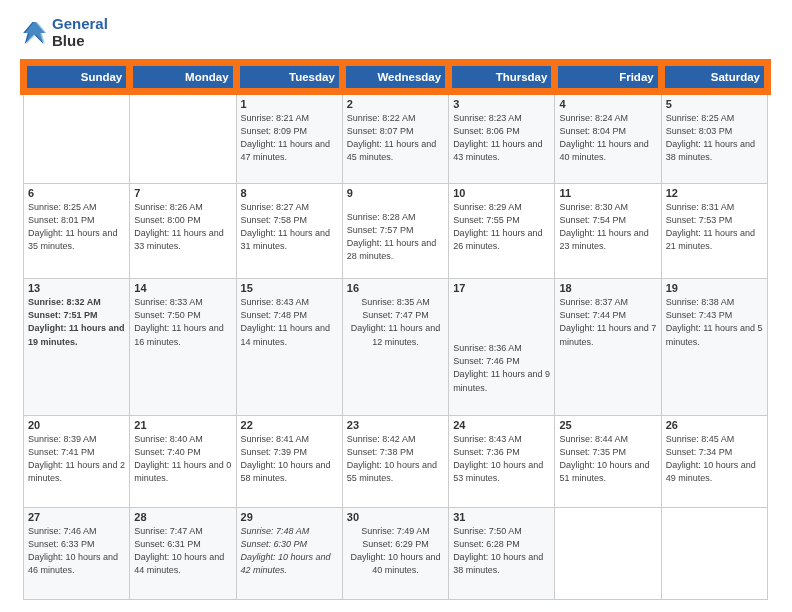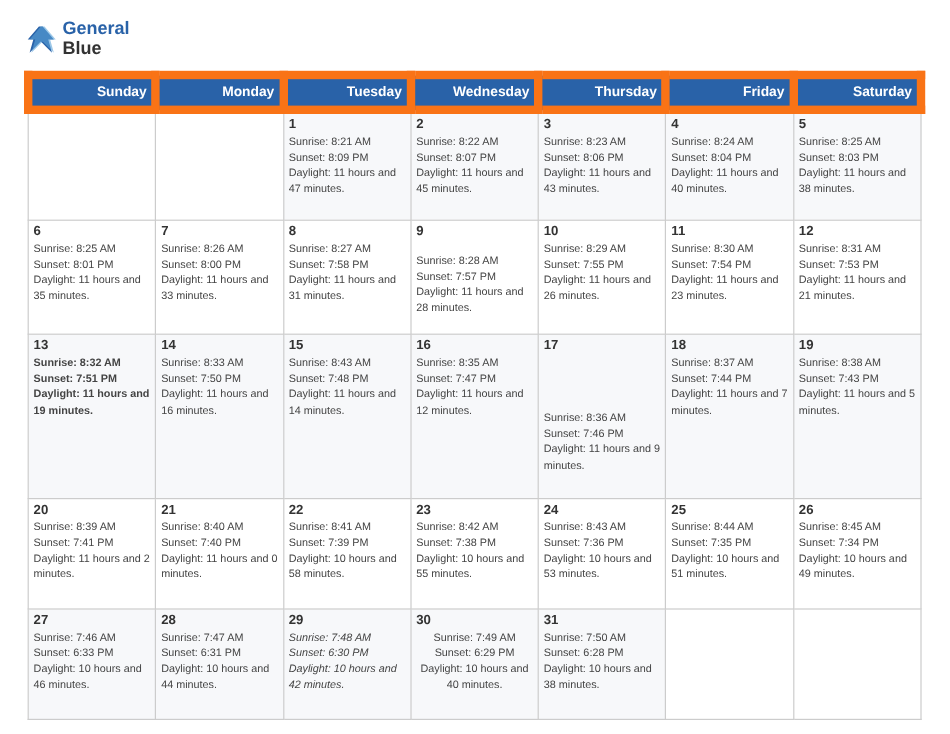--- a/index.html
+++ b/index.html
@@ -220,21 +220,21 @@
 Daylight: 11 hours and 16 minutes.</div>
           </td>
           <td>
             <span class="day-number">15</span>
             <div class="day-info" style="white-space: pre-line;">Sunrise: 8:43 AM
 Sunset: 7:48 PM
 Daylight: 11 hours and 14 minutes.</div>
           </td>
           <td>
             <span class="day-number">16</span>
-            <div class="day-info" style="white-space: pre-line;">Sunrise: 8:35 AM
+            <div class="day-info" style="white-space: pre-line; text-align: center;">Sunrise: 8:35 AM
 Sunset: 7:47 PM
 Daylight: 11 hours and 12 minutes.</div>
           </td>
           <td>
             <span class="day-number">17</span>
             <div class="day-info" style="white-space: pre-line; margin-top: 48px;">Sunrise: 8:36 AM
 Sunset: 7:46 PM
 Daylight: 11 hours and 9 minutes.</div>
           </td>
           <td>

